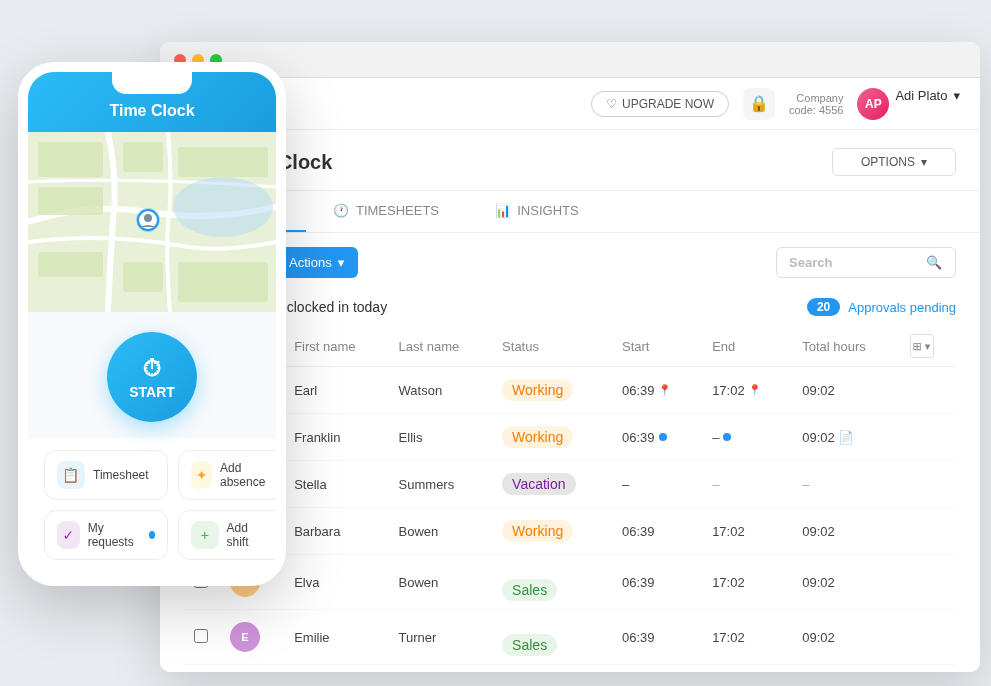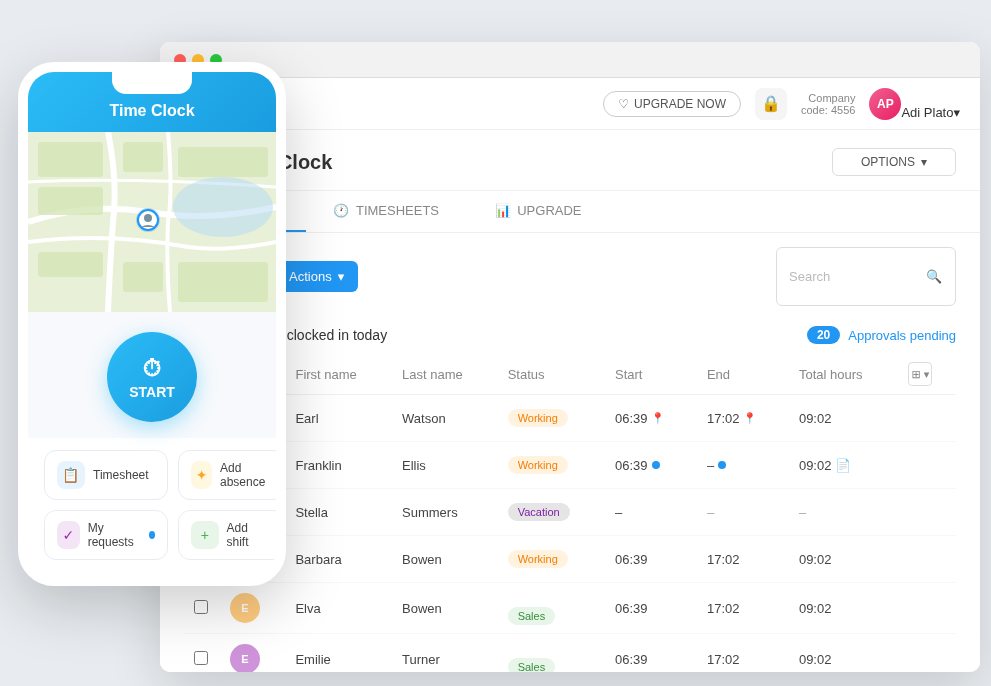--- a/index.html
+++ b/index.html
@@ -202,21 +202,22 @@
       color: #555;
     }
     .company-info {
       font-size: 11px;
       color: #888;
       text-align: right;
     }
     .company-info span { display: block; }
     .user-avatar {
       display: flex;
-      align-items: flex-end;
+      align-items: flex-start;
+      gap: 6px;
       font-size: 13px;
       color: #333;
       cursor: pointer;
     }
     .avatar-circle {
       width: 32px; height: 32px;
       border-radius: 50%;
       background: linear-gradient(135deg, #f06292, #e91e63);
       display: flex;
       align-items: center;
@@ -322,27 +323,28 @@
       padding: 7px 14px;
       font-size: 13px;
       display: flex;
       align-items: center;
       gap: 6px;
       cursor: pointer;
     }
     .search-box {
       border: 1.5px solid #ddd;
       border-radius: 6px;
-      padding: 21px 12px;
+      padding: 7px 12px;
       font-size: 13px;
       width: 180px;
       display: flex;
       align-items: center;
       gap: 2px;
       color: #bbb;
+      font-weight: bold;
     }
 
     
     .stats-bar {
       display: flex;
       align-items: center;
       justify-content: space-between;
       padding: 6px 24px 10px;
     }
     .stats-text {
@@ -403,21 +405,21 @@
       align-items: center;
       justify-content: center;
       font-size: 11px;
       font-weight: 600;
       color: #fff;
     }
     .status-badge {
       display: inline-block;
       padding: 3px 10px;
       border-radius: 12px;
-      font-size: 11px;
+      font-size: 14px;
       font-weight: 500;
     }
     .status-working { background: #fff3e0; color: #f57c00; }
     .status-vacation { background: #e5e5e5; color: #7b1fa2; }
     .status-sales { background: #e8f5e9; color: #388e3c; margin-top: 16px; }
 
     .time-val {
       display: flex;
       align-items: center;
       gap: 4px;
@@ -569,21 +571,21 @@
       <div class="tab active">
         <span>📅</span>
         <span>TODAY</span>
       </div>
       <div class="tab">
         <span>🕐</span>
         <span>TIMESHEETS</span>
       </div>
       <div class="tab">
         <span>📊</span>
-        <span>UPGRADE</span>
+        <span>INSIGHTS</span>
       </div>
     </div>
 
     <div class="toolbar">
       <div class="toolbar-left">
         <button class="filter-btn">
           <span>⚡</span>
           <span>Filter</span>
         </button>
         <button class="actions-btn">

